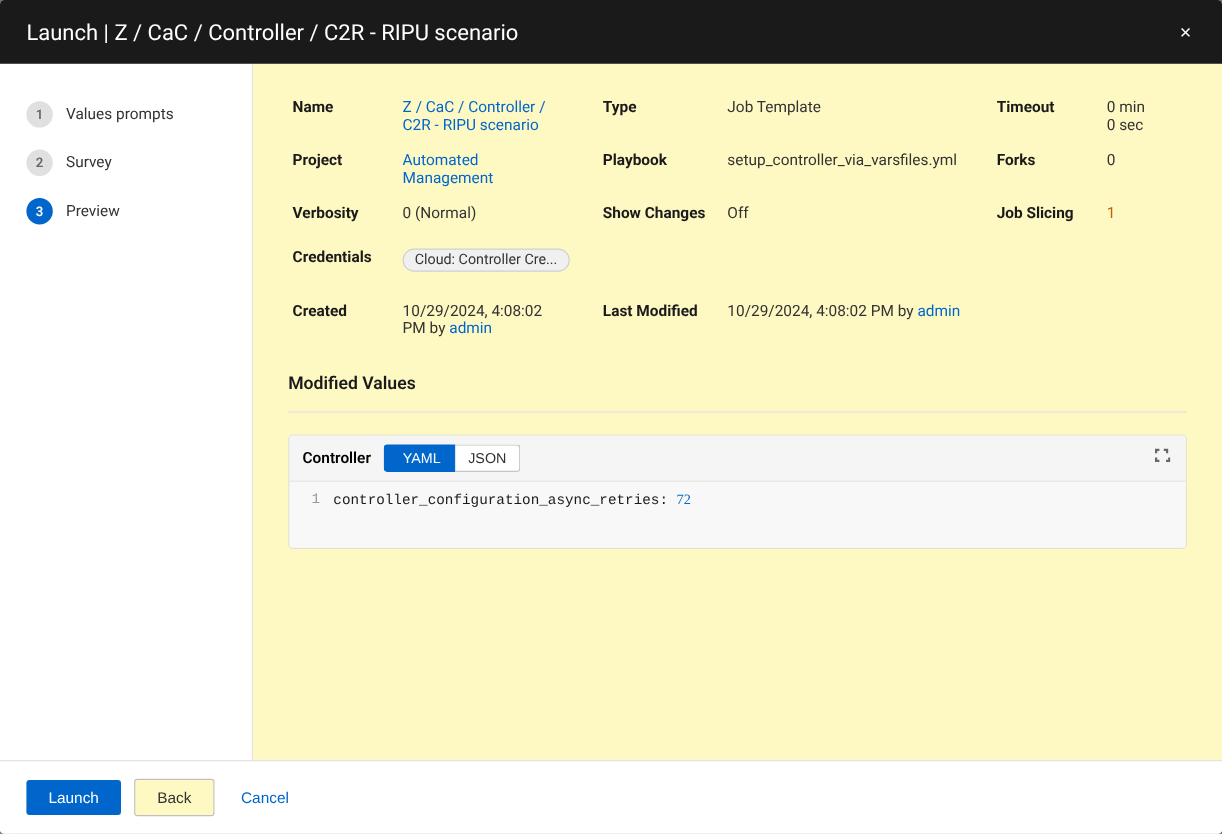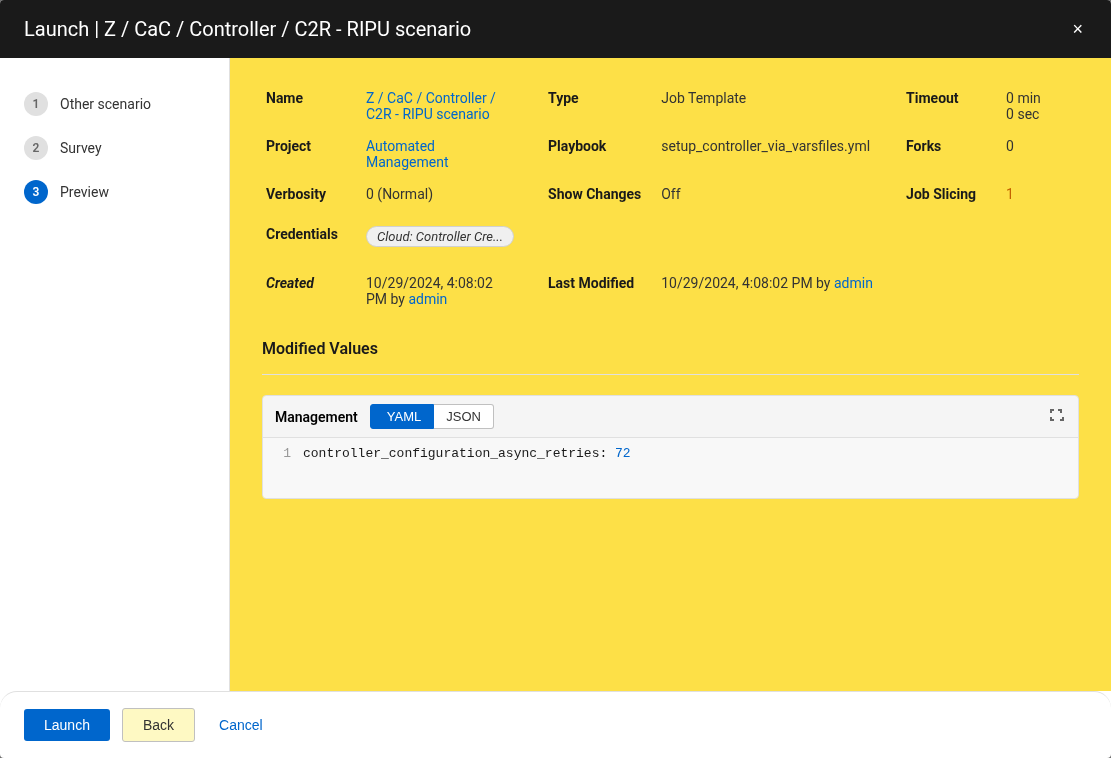--- a/index.html
+++ b/index.html
@@ -54,21 +54,21 @@
       width: 24px; height: 24px; border-radius: 50%;
       display: flex; align-items: center; justify-content: center;
       font-size: 12px; font-weight: 600; flex-shrink: 0;
     }
 
     .step-number.inactive { background: #e0e0e0; color: #666; }
     .step-number.active { background: #0066cc; color: #fff; }
 
     .main-content {
       flex: 1; overflow-y: auto; padding: 24px 32px;
-      background: #fde047;
+      background: #fef9c3;
     }
 
     .field-value {
       color: #333; font-size: 14px; margin-top: 39px;
     }
 
     .field-value.link { color: #0066cc; cursor: pointer; text-decoration: none; }
     .field-value.orange { color: #c46100; }
 
     .credential-tag {
@@ -135,26 +135,26 @@
     }
 
     .line-num {
       width: 40px; text-align: right; padding-right: 12px;
       color: #999; user-select: none; flex-shrink: 0;
       padding-top: 0;
     }
 
     .line-code { color: #333; }
     .line-code .key { color: #1a1a1a; }
-    .line-code .num { color: #0066cc; }
+    .line-code .num { color: #0066cc; font-family: Liberation Serif, serif; }
 
     .modal-footer {
       padding: 16px 24px; border-top: 1px solid #e0e0e0;
       display: flex; gap: 12px; align-items: center;
-      background: #fff; flex-shrink: 0; border-radius: 17px;
+      background: #fff; flex-shrink: 0;
     }
 
     .btn-launch {
       background: #0066cc; color: #fff; border: none;
       padding: 8px 20px; border-radius: 3px; cursor: pointer;
       font-size: 14px; font-weight: 500;
     }
 
     .btn-back {
       background: #fef9c3; color: #333; border: 1px solid #c0c0c0;
@@ -199,21 +199,21 @@
       <button class="modal-close">×</button>
     </div>
 
     <div class="modal-body">
 
       <div class="sidebar">
         <div class="sidebar-item">
           <div class="step-number inactive">
             <span>1</span>
           </div>
-          <span>Other scenario</span>
+          <span>Values prompts</span>
         </div>
         <div class="sidebar-item">
           <div class="step-number inactive">
             <span>2</span>
           </div>
           <span>Survey</span>
         </div>
         <div class="sidebar-item active">
           <div class="step-number active">
             <span>3</span>
@@ -262,27 +262,27 @@
               </td>
               <td class="col-value">
                 <span class="field-value orange">1</span>
               </td>
             </tr>
 
             <tr>
               <td class="col-label" style="vertical-align:top; padding-top:16px;">
                 <span>Credentials</span>
               </td>
-              <td class="col-value" colspan="5" style="padding-top:16px;font-style:italic;">
+              <td class="col-value" colspan="5" style="padding-top:16px;">
                 <span class="credential-tag">Cloud: Controller Cre...</span>
               </td>
             </tr>
 
             <tr>
-              <td class="col-label" style="padding-top:20px; vertical-align:top;font-style:italic;">Created</td>
+              <td class="col-label" style="padding-top:20px; vertical-align:top;">Created</td>
               <td class="col-value" style="padding-top:20px;">
                 <span>10/29/2024, 4:08:02 PM by</span>
                 <a class="field-value link">admin</a>
               </td>
               <td class="col-label" style="padding-top:20px; vertical-align:top;margin-left:24px;">
                 <span>Last Modified</span>
               </td>
               <td class="col-value" colspan="3" style="padding-top:20px;">
                 <span>10/29/2024, 4:08:02 PM by</span>
                 <a class="field-value link">admin</a>
@@ -291,21 +291,21 @@
           </tbody>
         </table>
 
         <div style="margin-top: 24px;">
           <div class="section-title">Modified Values</div>
           <hr class="divider">
 
           <div class="variables-section">
             <div class="variables-header">
               <div style="display:flex; align-items:center; gap:12px;">
-                <span class="variables-label">Management</span>
+                <span class="variables-label">Controller</span>
                 <div class="tab-group">
                   <button class="tab-btn active">YAML</button>
                   <button class="tab-btn">JSON</button>
                 </div>
               </div>
               <button class="expand-btn">
                 <svg width="16" height="16" viewBox="0 0 16 16" fill="none">
                   <path d="M2 2h4v2H4v2H2V2zm8 0h4v4h-2V4h-2V2zM2 10h2v2h2v2H2v-4zm10 2h2v-2h2v4h-4v-2z" fill="#666"></path>
                 </svg>
               </button>

